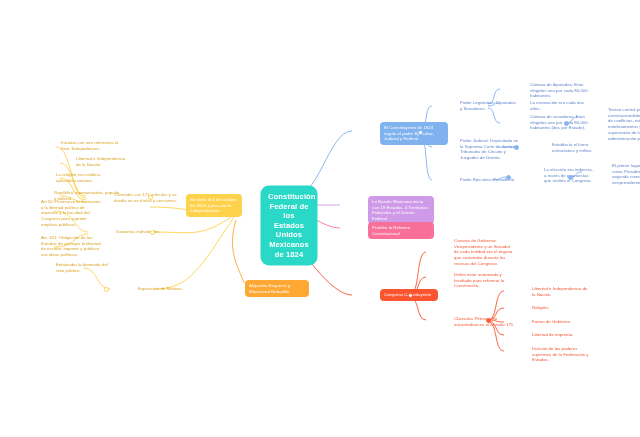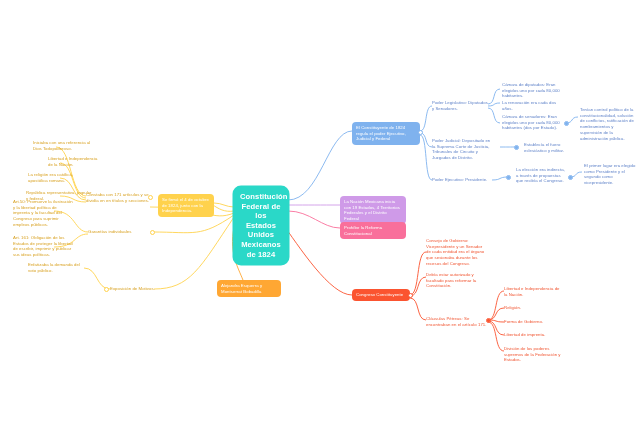--- a/index.html
+++ b/index.html
@@ -24,20 +24,21 @@
   svg.links {
     position: absolute;
     left: 0; top: 0;
     width: 640px;
     height: 437px;
     pointer-events: none;
   }
   .node {
     position: absolute;
     box-sizing: border-box;
+    margin-left: 28px;
   }
   
   .root {
     background: #2ad8c8;
     color: #ffffff;
     font-weight: bold;
     font-size: 7.6px;
     line-height: 9.6px;
     text-align: center;
     border-radius: 7px;

